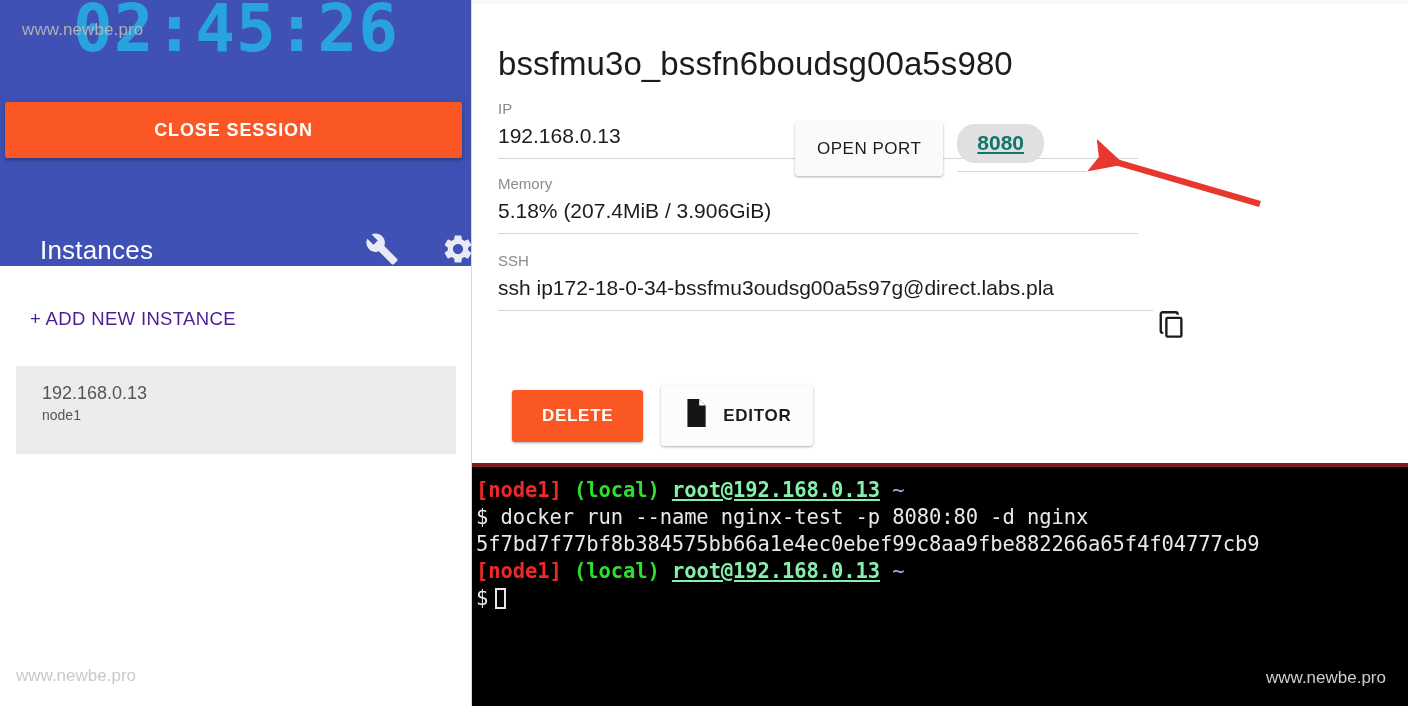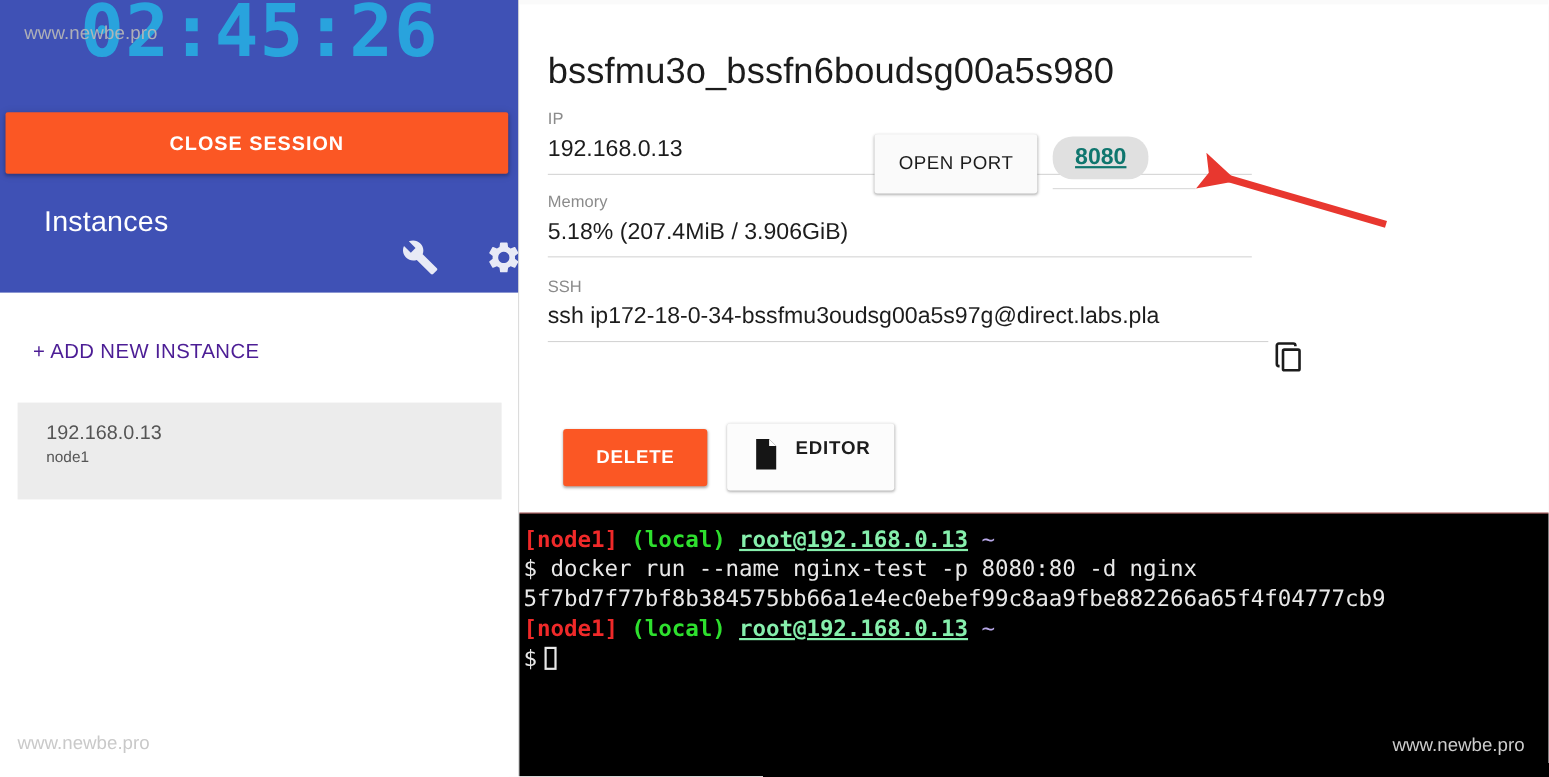--- a/index.html
+++ b/index.html
@@ -68,22 +68,21 @@
     font-weight: 700;
     letter-spacing: .9px;
     cursor: pointer;
     box-shadow: 0 2px 3px rgba(0,0,0,.22), 0 1px 8px rgba(0,0,0,.14);
   }
   .instances-bar {
     position: absolute;
     left: 0; top: 186px;
     width: 529px; height: 80px;
     display: flex;
-    align-items: flex-start;
-    flex-direction: column;
+    align-items: flex-end;
   }
   .instances-title {
     margin-left: 40px;
     color: #ffffff;
     font-size: 26px;
     font-weight: 400;
     letter-spacing: .2px;
   }
   .head-icons {
     margin-left: auto;
@@ -135,21 +134,21 @@
     flex: 1 1 auto;
     height: 706px;
     background: #fafafa;
     overflow: hidden;
   }
   .detail-card {
     position: relative;
     margin: 4px 0 0 0;
     background: #ffffff;
     height: 463px;
-    border-bottom: 1px solid #7f1d1d;
+    border-bottom: 4px solid #7f1d1d;
     box-shadow: 0 1px 2px rgba(0,0,0,.06);
     padding: 0 0 0 26px;
   }
   .inst-heading {
     padding-top: 40px;
     font-size: 33px;
     font-weight: 400;
     color: #1c1c1c;
     letter-spacing: .1px;
     line-height: 1.2;
@@ -248,21 +247,21 @@
     font-family: "Liberation Sans", sans-serif;
     font-size: 17px;
     font-weight: 700;
     letter-spacing: .7px;
     cursor: pointer;
     box-shadow: 0 1px 3px rgba(0,0,0,.22), 0 1px 2px rgba(0,0,0,.14);
     margin-left: 28px;
   }
   .btn-editor {
     display: flex;
-    align-items: flex-start;
+    align-items: center;
     gap: 14px;
     background: #fcfcfc;
     border: none;
     border-radius: 3px;
     padding: 13px 22px;
     font-family: "Liberation Sans", sans-serif;
     font-size: 17px;
     font-weight: 700;
     letter-spacing: .7px;
     color: #1c1c1c;

